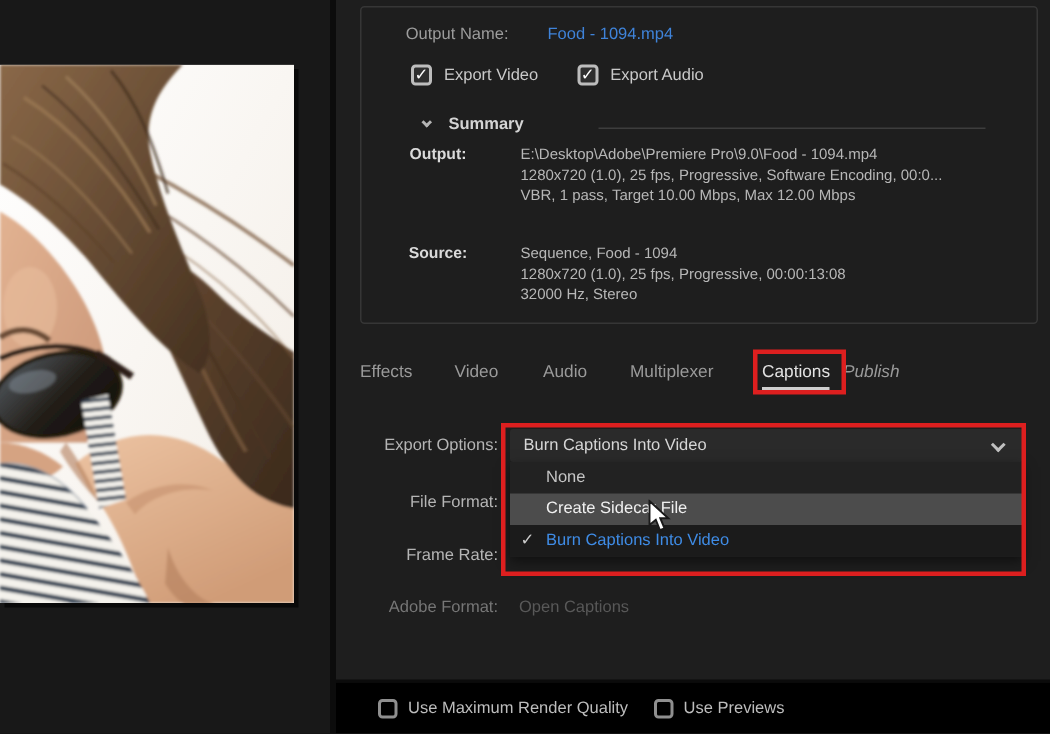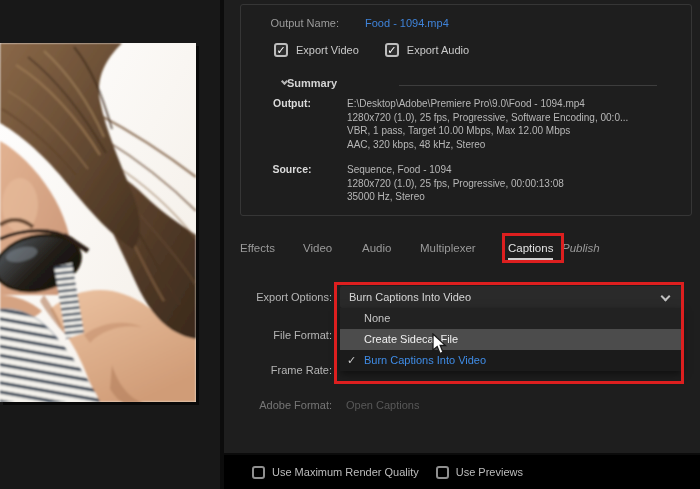--- a/index.html
+++ b/index.html
@@ -20,21 +20,21 @@
   .summary-box { position:absolute; left:16px; top:4px; width:452px; height:212px; border:1px solid #363636; border-radius:3px; }
   .fld-label { position:absolute; text-align:right; color:#9c9c9c; }
   .lbl-output-name { left:0; top:12px; width:98px; }
   .val-output-name { position:absolute; left:124px; top:12px; color:#3f83d9; }
   .checks-row { position:absolute; left:33px; top:38px; display:flex; gap:26px; }
   .check-item { display:flex; align-items:center; gap:8px; color:#c9c9c9; }
   .cb { width:14px; height:14px; border-radius:3px; display:flex; align-items:center; justify-content:center; }
   .cb.checked { border:2px solid #bdbdbd; background:#2e2e2e; color:#fff; font-size:11px; line-height:1; font-weight:bold; }
   .cb.unchecked { border:2px solid #8f8f8f; background:transparent; }
   .chev { display:inline-block; width:7px; height:7px; border-right:2px solid #b5b5b5; border-bottom:2px solid #b5b5b5; transform:rotate(45deg); }
-  .summary-head { position:absolute; left:41px; top:72px; display:flex; align-items:center; }
+  .summary-head { position:absolute; left:41px; top:72px; display:flex; align-items:center; gap:12px; }
   .summary-head .chev { width:5px; height:5px; margin-top:-3px; }
   .summary-title { color:#d4d4d4; font-weight:bold; }
   .summary-rule { position:absolute; left:158px; top:80px; width:258px; height:1px; background:#3d3d3d; }
   .blk-label { position:absolute; text-align:center; width:102px; left:0; color:#dadada; font-weight:bold; font-size:10.5px; }
   .blk-lines { position:absolute; left:106px; width:344px; font-size:10px; line-height:13.5px; color:#b7b7b7; }
   .lbl-out { top:92px; } .lines-out { top:92px; }
   .lbl-src { top:158px; } .lines-src { top:158px; }
   
   .tab { position:absolute; top:242px; color:#9a9a9a; font-size:11.5px; cursor:default; }
   .tab-effects { left:16px; } .tab-video { left:79px; } .tab-audio { left:138px; }
@@ -182,28 +182,27 @@
         <span class="chev"></span>
         <span class="summary-title">Summary</span>
       </div>
       <div class="summary-rule"></div>
 
       <div class="blk-label lbl-out">Output:</div>
       <div class="blk-lines lines-out">
         <div>E:\Desktop\Adobe\Premiere Pro\9.0\Food - 1094.mp4</div>
         <div>1280x720 (1.0), 25 fps, Progressive, Software Encoding, 00:0...</div>
         <div>VBR, 1 pass, Target 10.00 Mbps, Max 12.00 Mbps</div>
-        <div>AAC, 320 kbps, 48 kHz, Stereo</div>
       </div>
 
       <div class="blk-label lbl-src">Source:</div>
       <div class="blk-lines lines-src">
         <div>Sequence, Food - 1094</div>
         <div>1280x720 (1.0), 25 fps, Progressive, 00:00:13:08</div>
-        <div>35000 Hz, Stereo</div>
+        <div>32000 Hz, Stereo</div>
       </div>
     </div>
 
     <div class="tab tab-effects">Effects</div>
     <div class="tab tab-video">Video</div>
     <div class="tab tab-audio">Audio</div>
     <div class="tab tab-multiplexer">Multiplexer</div>
     <div class="tab tab-captions active">Captions</div>
     <div class="tab tab-publish">Publish</div>
     <div class="red-box red-box-tab"></div>

